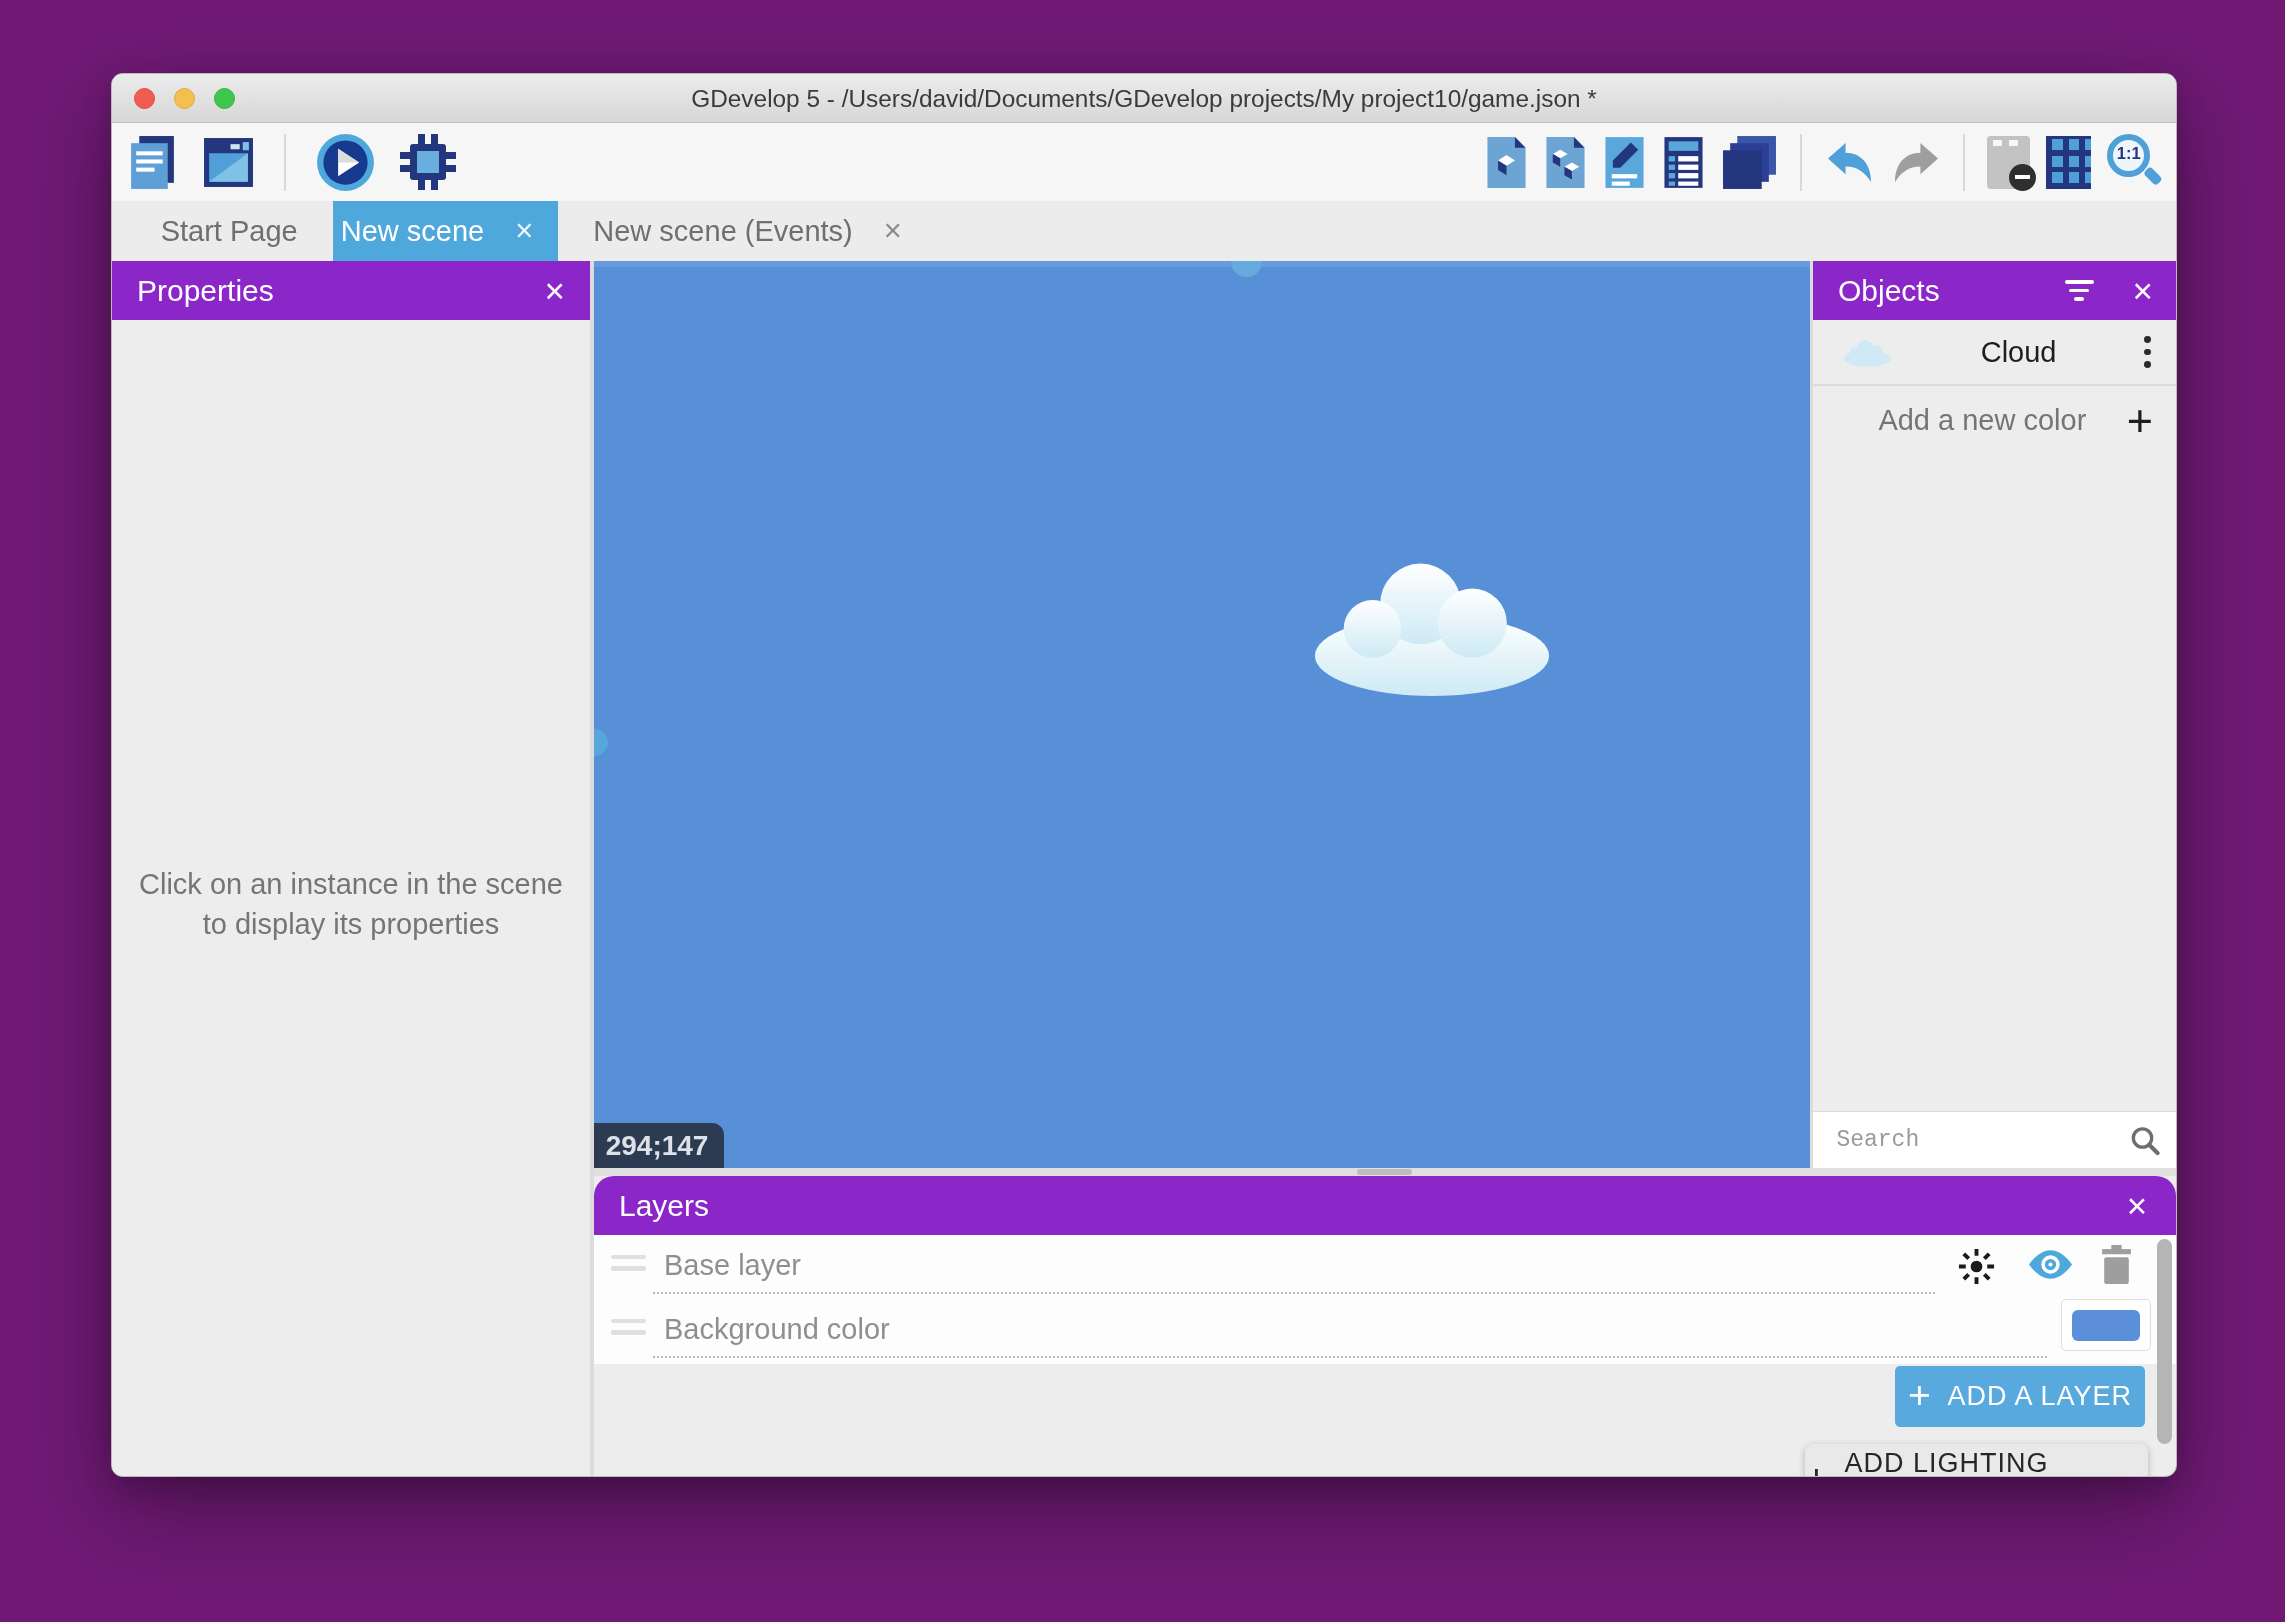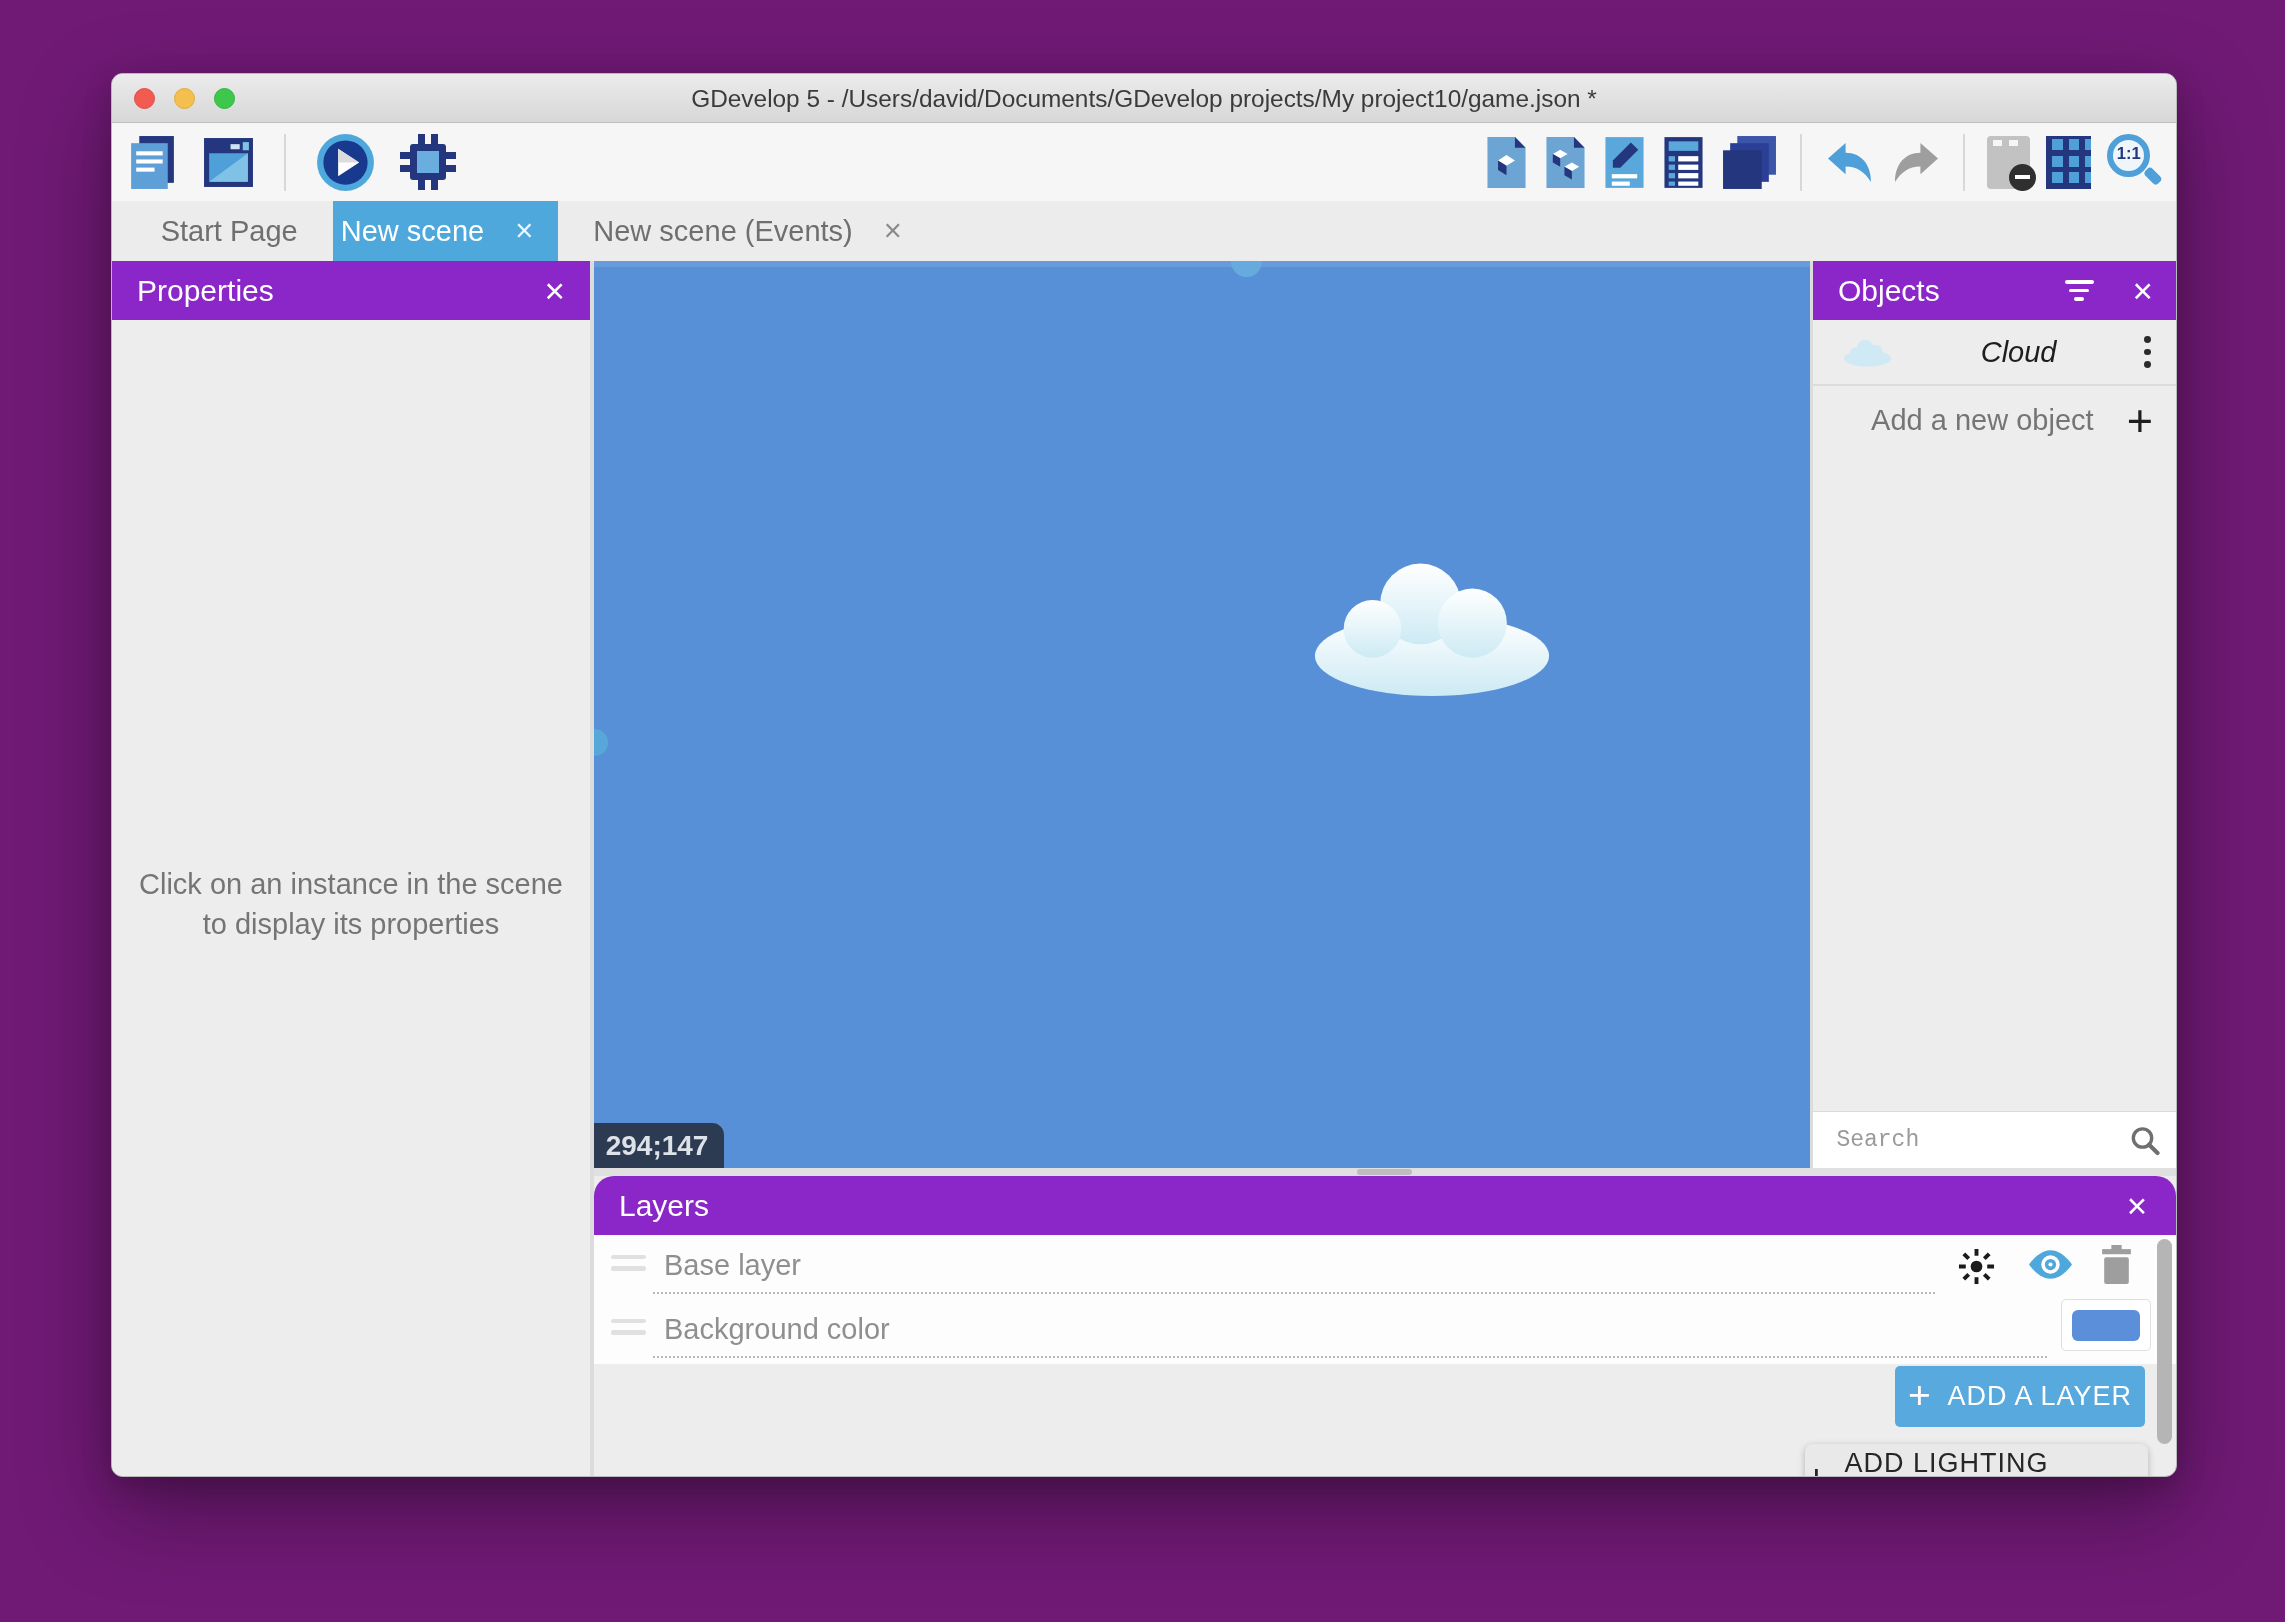--- a/index.html
+++ b/index.html
@@ -88,21 +88,21 @@
 
   
   .objects { position:absolute; left:1701px; top:0; width:365px; height:907px; background:#ededed; }
   .filter-ic { display:flex; flex-direction:column; align-items:center; gap:4.9px; margin-left:auto; margin-right:39px; }
   .filter-ic i { display:block; height:3.9px; background:#fff; border-radius:2px; }
   .filter-ic i:nth-child(1){ width:29px; } .filter-ic i:nth-child(2){ width:19.5px; } .filter-ic i:nth-child(3){ width:9.8px; }
   .objects .ph-x { margin-left:0; }
   .obj-row { position:absolute; left:0; top:59px; width:365px; height:66px; display:flex; align-items:center;
     border-bottom:2px solid #dcdcdc; }
   .obj-thumb { width:51px; height:29px; margin-left:29px; }
-  .obj-name { flex:1; text-align:center; font-size:29px; color:#1e1e1e;font-style:italic; }
+  .obj-name { flex:1; text-align:center; font-size:29px; color:#1e1e1e; }
   .kebab { display:flex; flex-direction:column; gap:5.9px; margin-right:27px; }
   .kebab i { width:6.8px; height:6.8px; border-radius:50%; background:#2b2b2b; }
   .add-row { position:absolute; left:0; top:127px; width:365px; height:64px; display:flex; align-items:center; }
   .add-row .lbl { flex:1; text-align:center; font-size:29px; color:#757575; padding-left:25px; }
   .add-row .plus { margin-right:25px; font-size:45px; font-weight:300; color:#1e1e1e; line-height:1; }
   .search-box { position:absolute; left:0; bottom:0; width:365px; height:57px; background:#ffffff;
     border-top:1px solid #dadada; display:flex; align-items:center; }
   .search-box input { flex:1; border:0; outline:0; background:transparent; font-size:23px; color:#333;
     padding-left:23.4px; font-family:Liberation Mono, monospace; }
   .search-box input::placeholder { color:#9a9a9a; }
@@ -347,21 +347,21 @@
             </g>
           </svg>
           <span class="obj-name">Cloud</span>
           <span class="kebab">
               <i></i>
               <i></i>
               <i></i>
             </span>
         </div>
         <div class="add-row">
-          <span class="lbl">Add a new object</span>
+          <span class="lbl">Add a new color</span>
           <span class="plus">+</span>
         </div>
         <div class="search-box">
           <input type="text" placeholder="Search" style="">
           <svg width="35" height="35" viewBox="0 0 36 36">
             <circle cx="15" cy="15" r="11" fill="none" stroke="#6f6f6f" stroke-width="4"></circle>
             <line x1="23" y1="23" x2="33" y2="33" stroke="#6f6f6f" stroke-width="5" stroke-linecap="round"></line>
           </svg>
         </div>
       </div>

